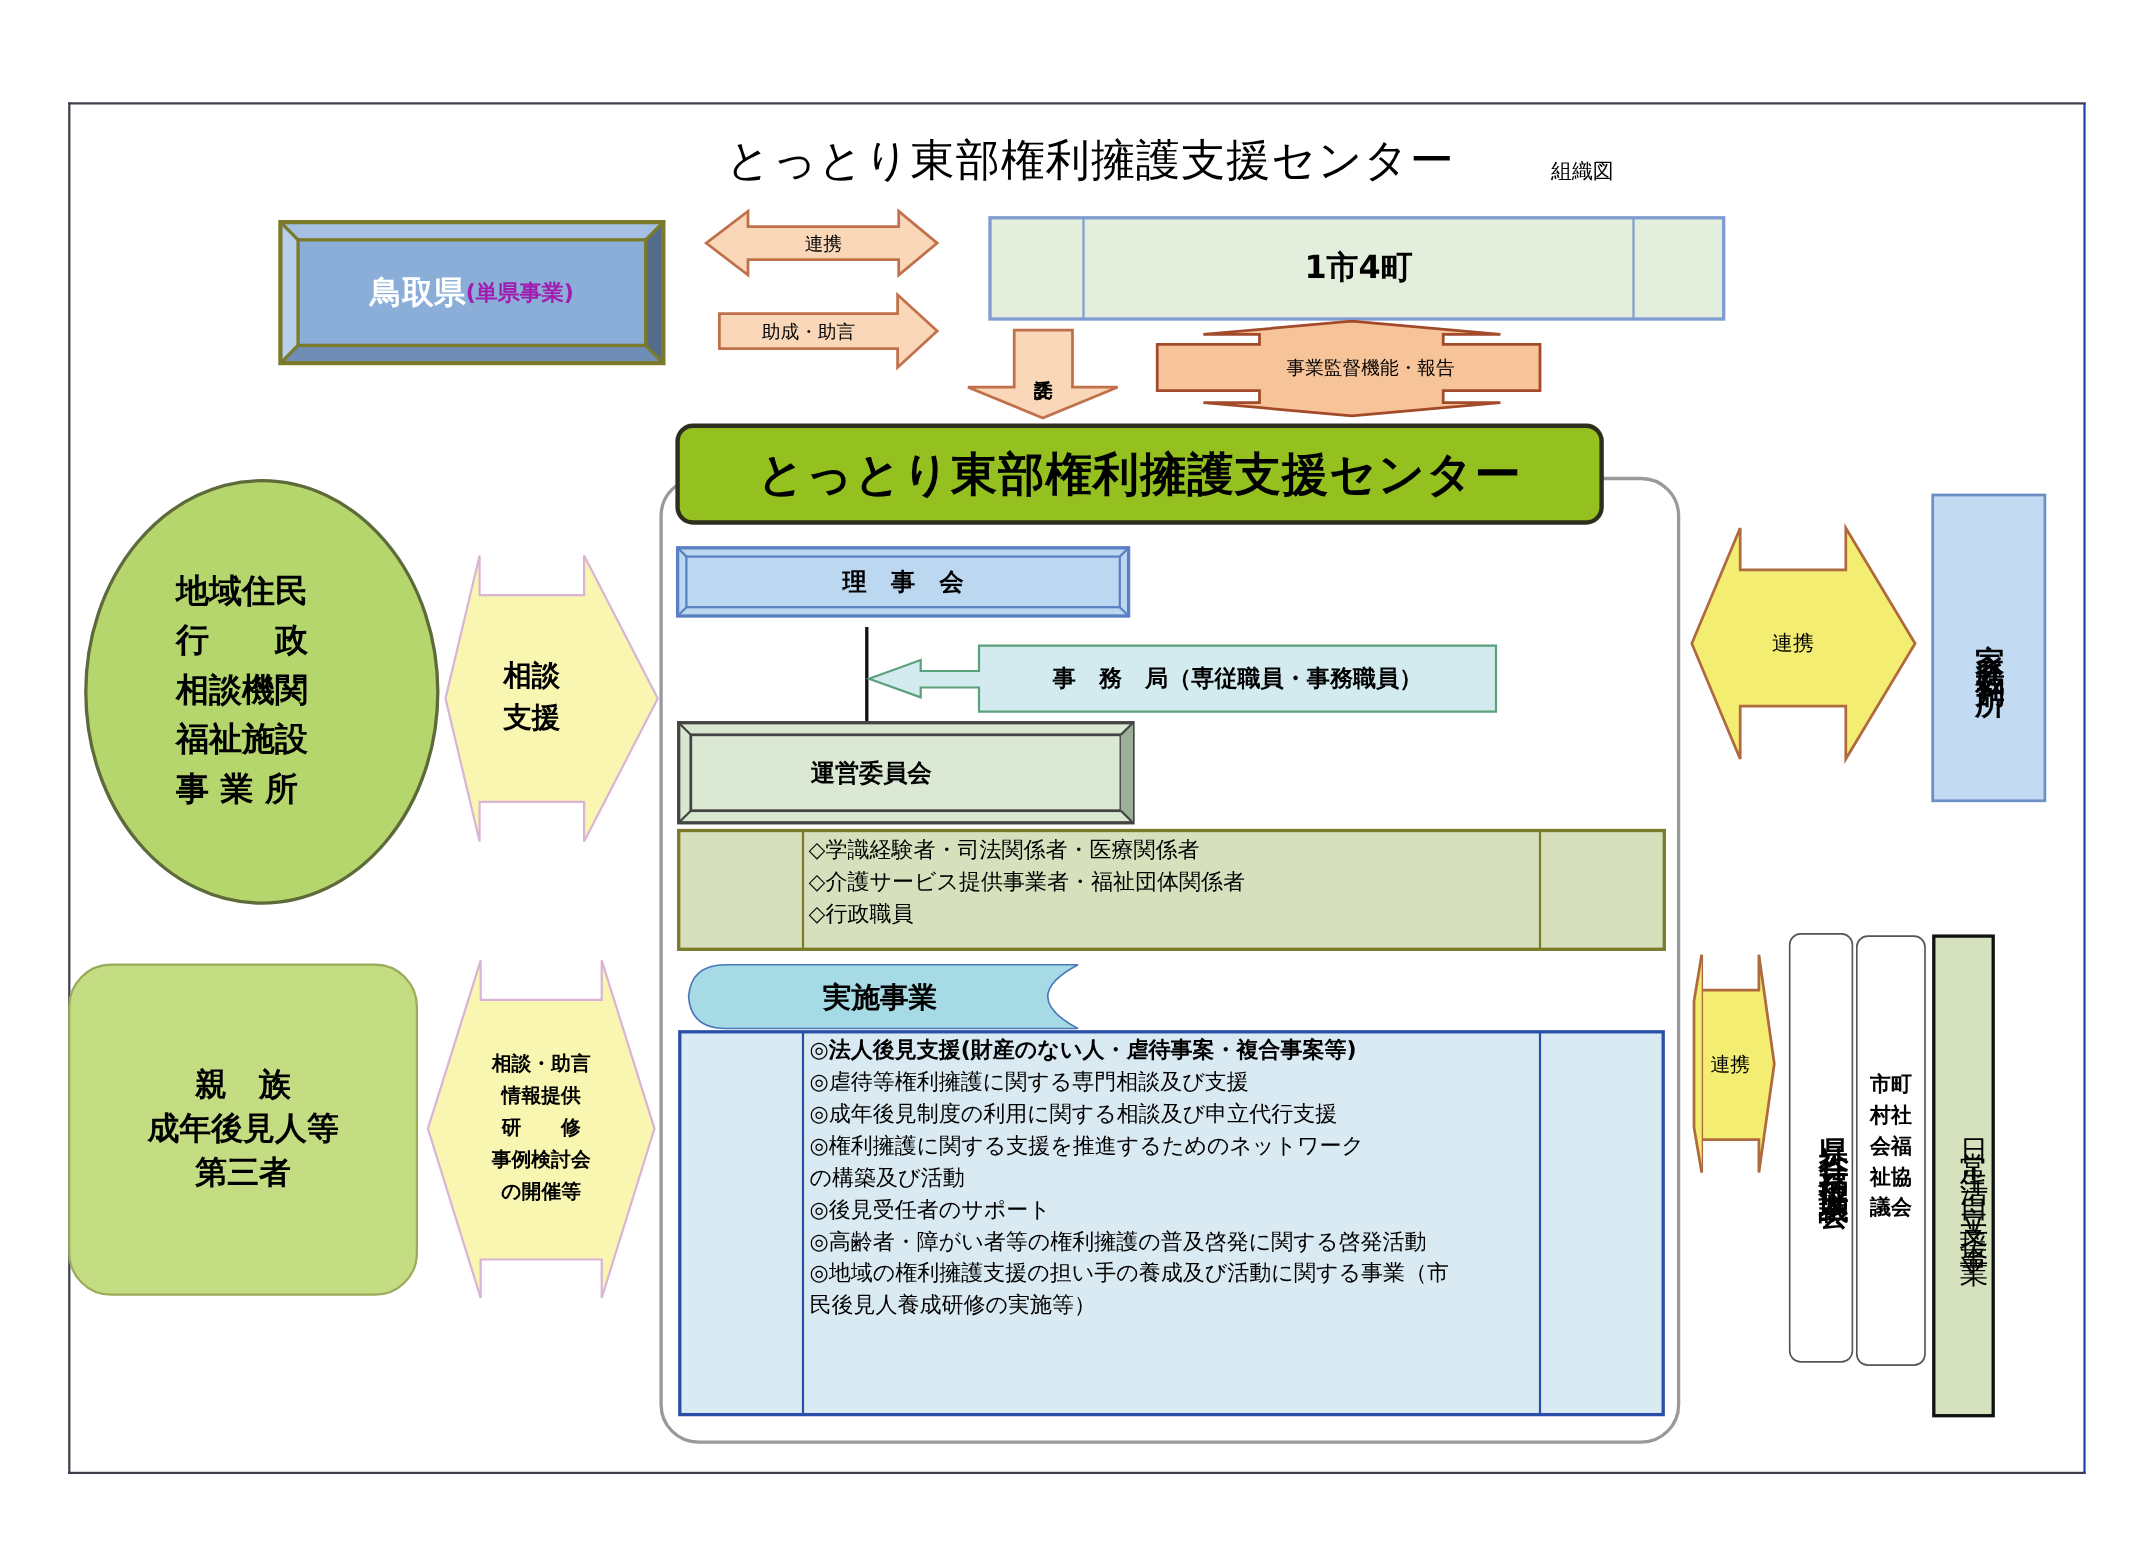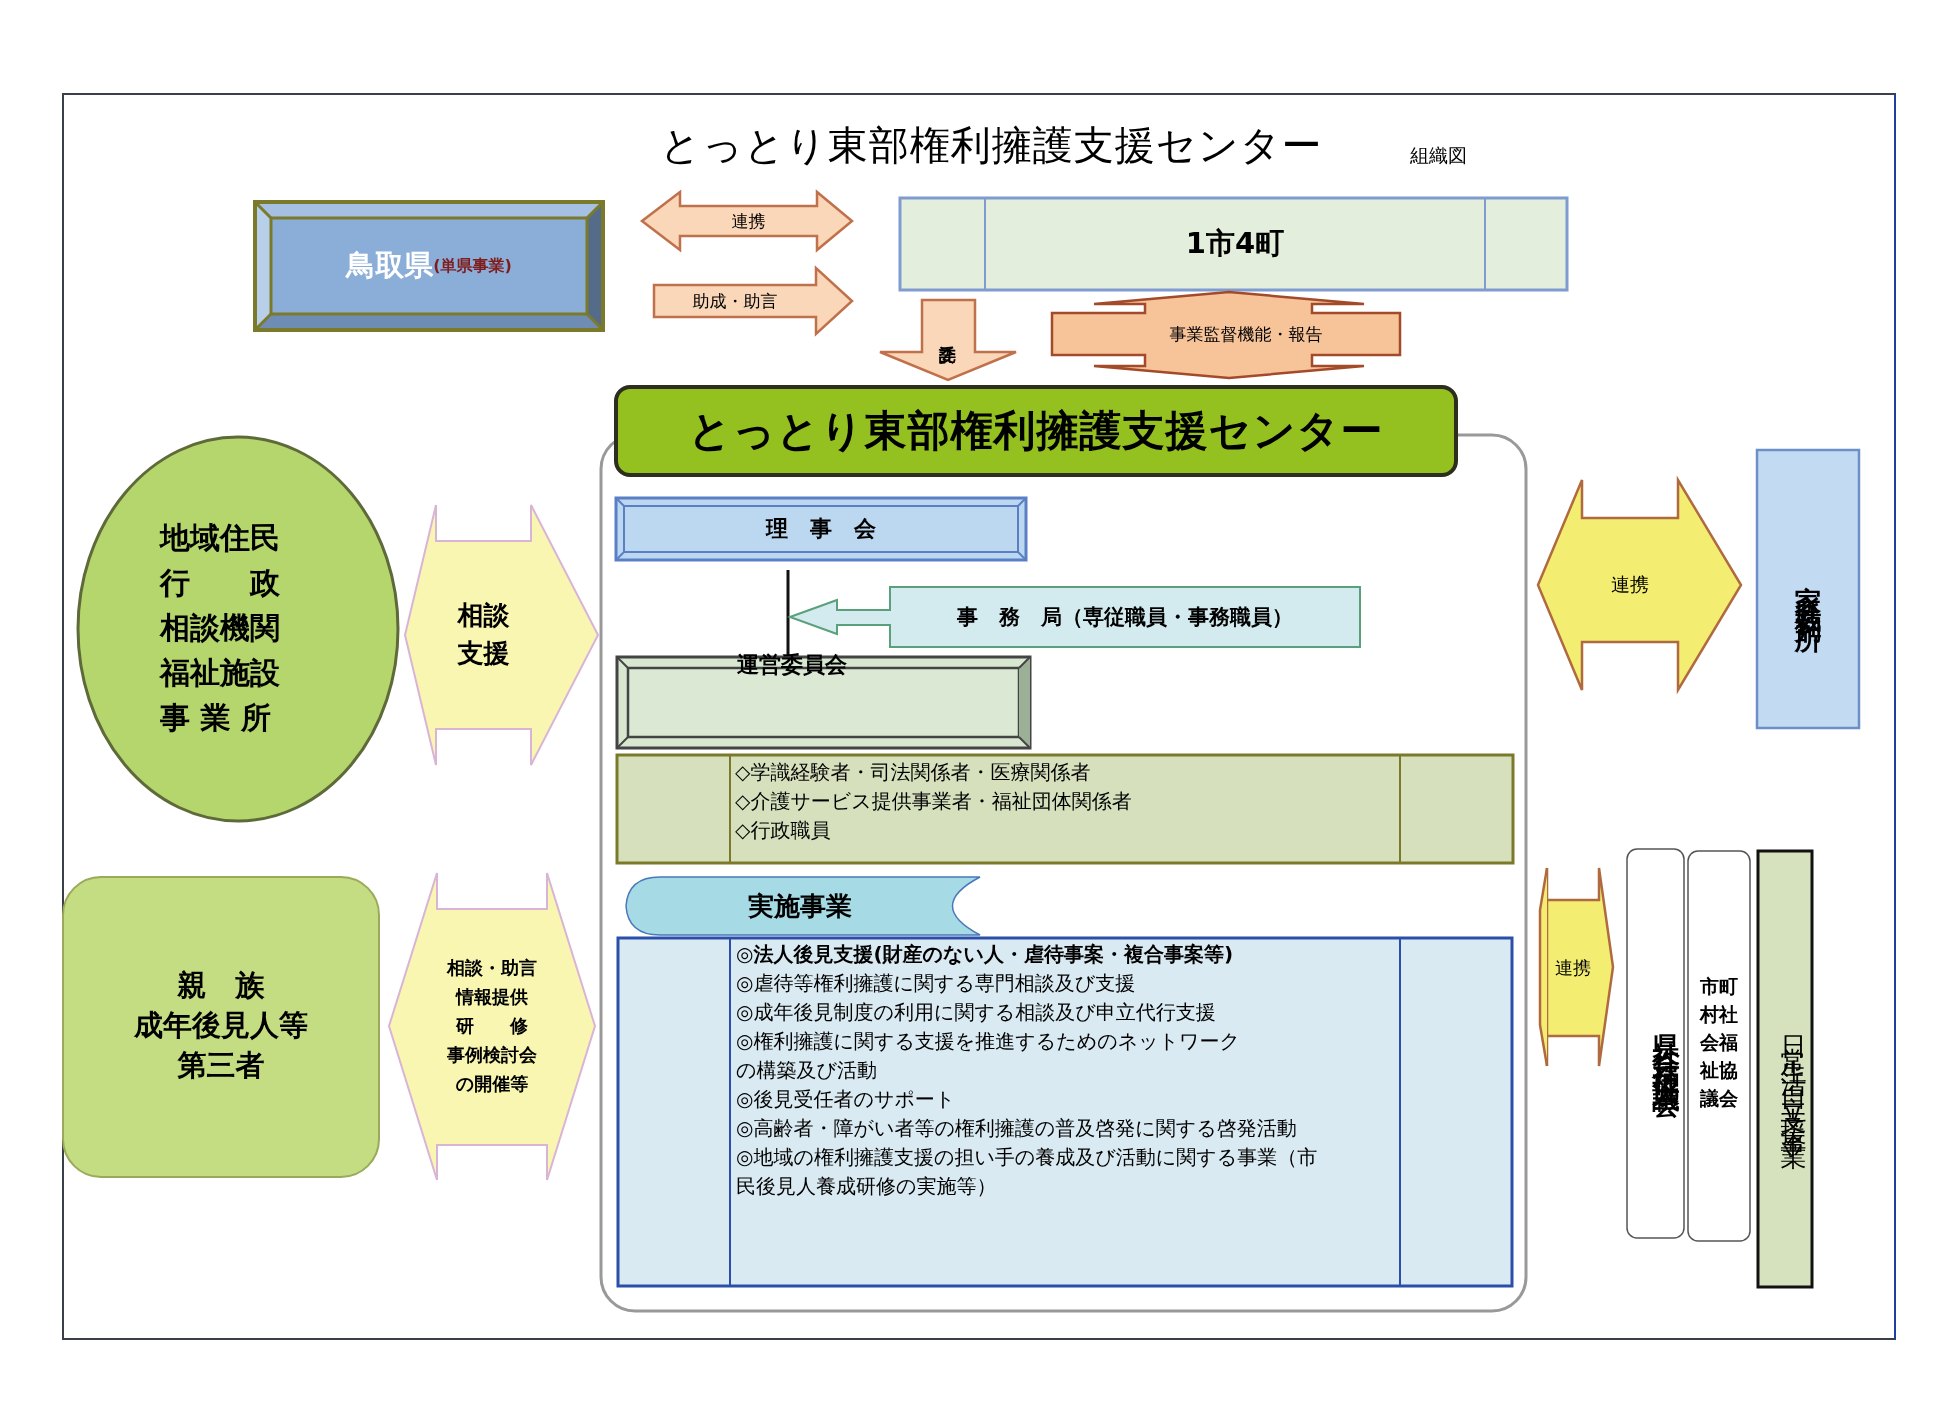--- a/index.html
+++ b/index.html
@@ -101,38 +101,38 @@
   <polygon points="1547,965 1547,868 1547,900 1599,900 1599,868 1613,967 1599,1066 1599,1036 1547,1036 1547,1066" fill="#f3ee72" stroke="#b06a40" stroke-width="2.5"></polygon>
   <path d="M 1547 868 L 1540 910 L 1540 1025 L 1547 1066" fill="#f3ee72" stroke="#b06a40" stroke-width="2.5"></path>
 
   <rect x="1627" y="849" width="57" height="389" rx="10" ry="10" fill="#ffffff" stroke="#555" stroke-width="1.5"></rect>
   <rect x="1688" y="851" width="62" height="390" rx="10" ry="10" fill="#ffffff" stroke="#555" stroke-width="1.5"></rect>
   <rect x="1758" y="851" width="54" height="436" fill="#d6e2bd" stroke="#111" stroke-width="3"></rect>
 </svg>
 
 <div class="lbl" style="left:271px;top:218px;width:316px;height:96px;color:#fff;">
   <span style="font-size:29px;">鳥取県</span>
-  <span style="font-size:16px;color:#7f1d1d;">(単県事業)</span>
+  <span style="font-size:20px;color:#a21caf;">(単県事業)</span>
 </div>
 
 <div class="lbl" style="left:680px;top:206px;width:137px;height:30px;font-size:17px;font-weight:normal;">連携</div>
 <div class="lbl" style="left:654px;top:285px;width:162px;height:32px;font-size:17px;font-weight:normal;">助成・助言</div>
 
 <div class="lbl" style="left:985px;top:198px;width:500px;height:92px;font-size:29px;">1市4町</div>
 
 <div class="lbl vtext" style="left:922px;top:306px;width:53px;height:52px;font-size:17px;letter-spacing:0;">委託</div>
 <div class="lbl" style="left:1052px;top:313px;width:348px;height:42px;font-size:17px;font-weight:normal;padding-left:40px;">事業監督機能・報告</div>
 
 <div class="lbl" style="left:616px;top:387px;width:840px;height:88px;font-size:42px;letter-spacing:1px;">とっとり東部権利擁護支援センター</div>
 
 <div class="lbl" style="left:624px;top:506px;width:394px;height:46px;font-size:22px;white-space:pre;">理　事　会</div>
 
 <div class="lbl" style="left:890px;top:587px;width:470px;height:60px;font-size:21px;white-space:pre;">事　務　局（専従職員・事務職員）</div>
 
-<div class="lbl" style="left:628px;top:630px;width:328px;height:69px;font-size:22px;">運営委員会</div>
+<div class="lbl" style="left:628px;top:668px;width:328px;height:69px;font-size:22px;">運営委員会</div>
 
 <div class="abs" style="left:735px;top:758px;width:660px;font-size:20px;line-height:29px;">
   <div class="list-line">◇学識経験者・司法関係者・医療関係者</div>
   <div class="list-line">◇介護サービス提供事業者・福祉団体関係者</div>
   <div class="list-line">◇行政職員</div>
 </div>
 
 <div class="lbl" style="left:700px;top:877px;width:200px;height:58px;font-size:26px;">実施事業</div>
 
 <div class="abs" style="left:736px;top:940px;width:665px;font-size:20px;line-height:29px;">

